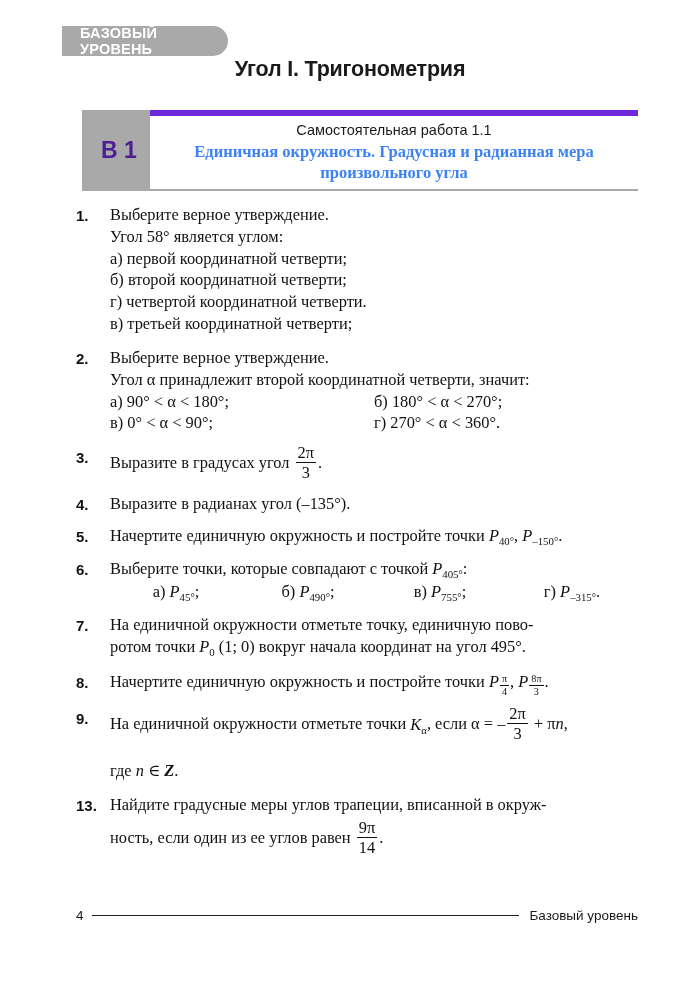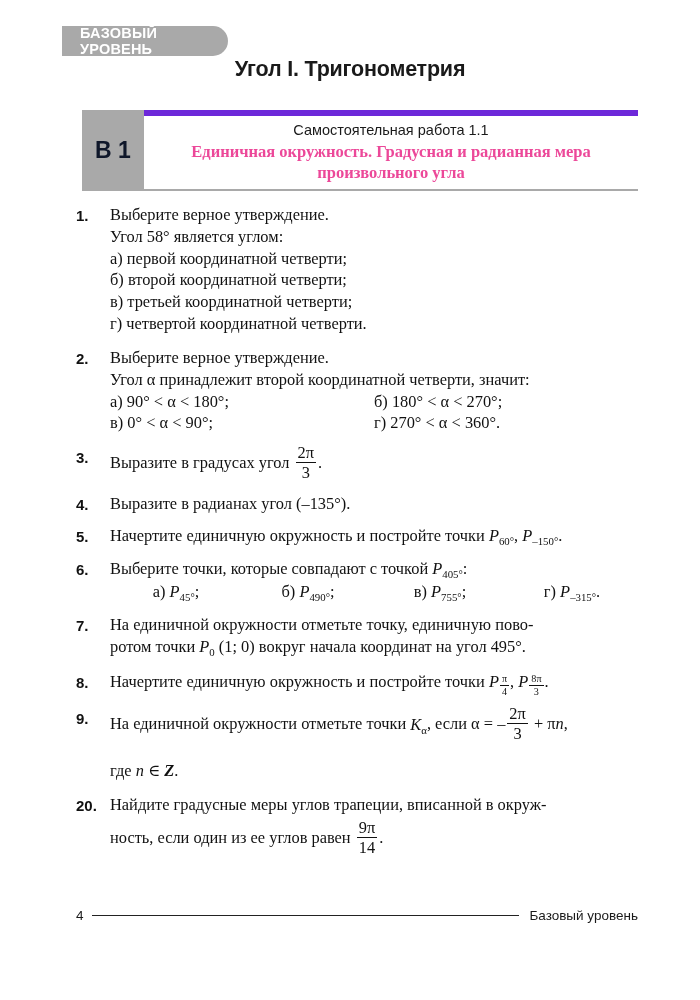--- a/index.html
+++ b/index.html
@@ -54,49 +54,50 @@
     position: absolute;
     left: 82px;
     top: 110px;
     width: 556px;
     display: flex;
     align-items: stretch;
   }
   .variant-block {
     width: 62px;
     background: #a9a9a9;
-    color: #0f172a;
+    color: #4c1d95;
     font-family: "Liberation Sans", "DejaVu Sans", sans-serif;
     font-weight: bold;
     font-size: 23px;
     display: flex;
     align-items: center;
     justify-content: center;
     flex: 0 0 62px;
+    padding-left: 6px;
   }
   .work-titles {
     flex: 1;
     border-top: 6px solid #6d28d9;
     border-bottom: 2px solid #a9a9a9;
     padding: 4px 6px 6px 6px;
     text-align: center;
     background: #ffffff;
   }
   .work-sub {
     font-family: "Liberation Sans", "DejaVu Sans", sans-serif;
     font-size: 14.5px;
     color: #1a1a1a;
     line-height: 1.45;
   }
   .work-name {
     font-family: "Liberation Serif", "DejaVu Serif", serif;
     font-weight: bold;
     font-size: 16.5px;
     line-height: 1.25;
-    color: #ec4899;
+    color: #3b82f6;
     margin-top: 1px;
   }
 
   
   .tasks {
     position: absolute;
     left: 76px;
     top: 204px;
     width: 562px;
     font-size: 16.4px;
@@ -230,22 +231,22 @@
 <div class="tasks">
 
   <div class="task">
     <div class="task-num">1.</div>
     <div class="task-body">
       <div class="line">Выберите верное утверждение.</div>
       <div class="line">Угол 58° является углом:</div>
       <div class="opts-col">
         <div class="opt">а) первой координатной четверти;</div>
         <div class="opt">б) второй координатной четверти;</div>
+        <div class="opt">г) четвертой координатной четверти.</div>
         <div class="opt">в) третьей координатной четверти;</div>
-        <div class="opt">г) четвертой координатной четверти.</div>
       </div>
     </div>
   </div>
 
   <div class="task" style="margin-top:12px;">
     <div class="task-num">2.</div>
     <div class="task-body">
       <div class="line">Выберите верное утверждение.</div>
       <div class="line">Угол α принадлежит второй координатной четверти, значит:</div>
       <div class="opts-2">
@@ -272,21 +273,21 @@
     <div class="task-num">4.</div>
     <div class="task-body">
       <span class="line">Выразите в радианах угол (–135°).</span>
     </div>
   </div>
 
   <div class="task" style="margin-top:10px;">
     <div class="task-num">5.</div>
     <div class="task-body">
       <span>Начертите единичную окружность и постройте точки</span>
-      <span class="nowrapg"><span class="it">P</span><sub class="sm">60°</sub></span><span>,</span>
+      <span class="nowrapg"><span class="it">P</span><sub class="sm">40°</sub></span><span>,</span>
       <span class="nowrapg"><span class="it">P</span><sub class="sm">–150°</sub></span><span>.</span>
     </div>
   </div>
 
   <div class="task" style="margin-top:10px;">
     <div class="task-num">6.</div>
     <div class="task-body">
       <div class="line">
         <span>Выберите точки, которые совпадают с точкой</span>
         <span class="nowrapg"><span class="it">P</span><sub class="sm">405°</sub></span><span>:</span>
@@ -334,21 +335,21 @@
       <div class="line" style="margin-top:15px;">
         <span>где</span>
         <span class="it">n</span>
         <span>∈</span>
         <span class="bold it">Z</span><span>.</span>
       </div>
     </div>
   </div>
 
   <div class="task" style="margin-top:12px;">
-    <div class="task-num">20.</div>
+    <div class="task-num">13.</div>
     <div class="task-body">
       <div class="line">Найдите градусные меры углов трапеции, вписанной в окруж-</div>
       <div class="line" style="margin-top:6px;">
         <span>ность, если один из ее углов равен</span>
         <span class="frac">
           <span class="num">9π</span>
           <span class="den">14</span>
         </span><span>.</span>
       </div>
     </div>

